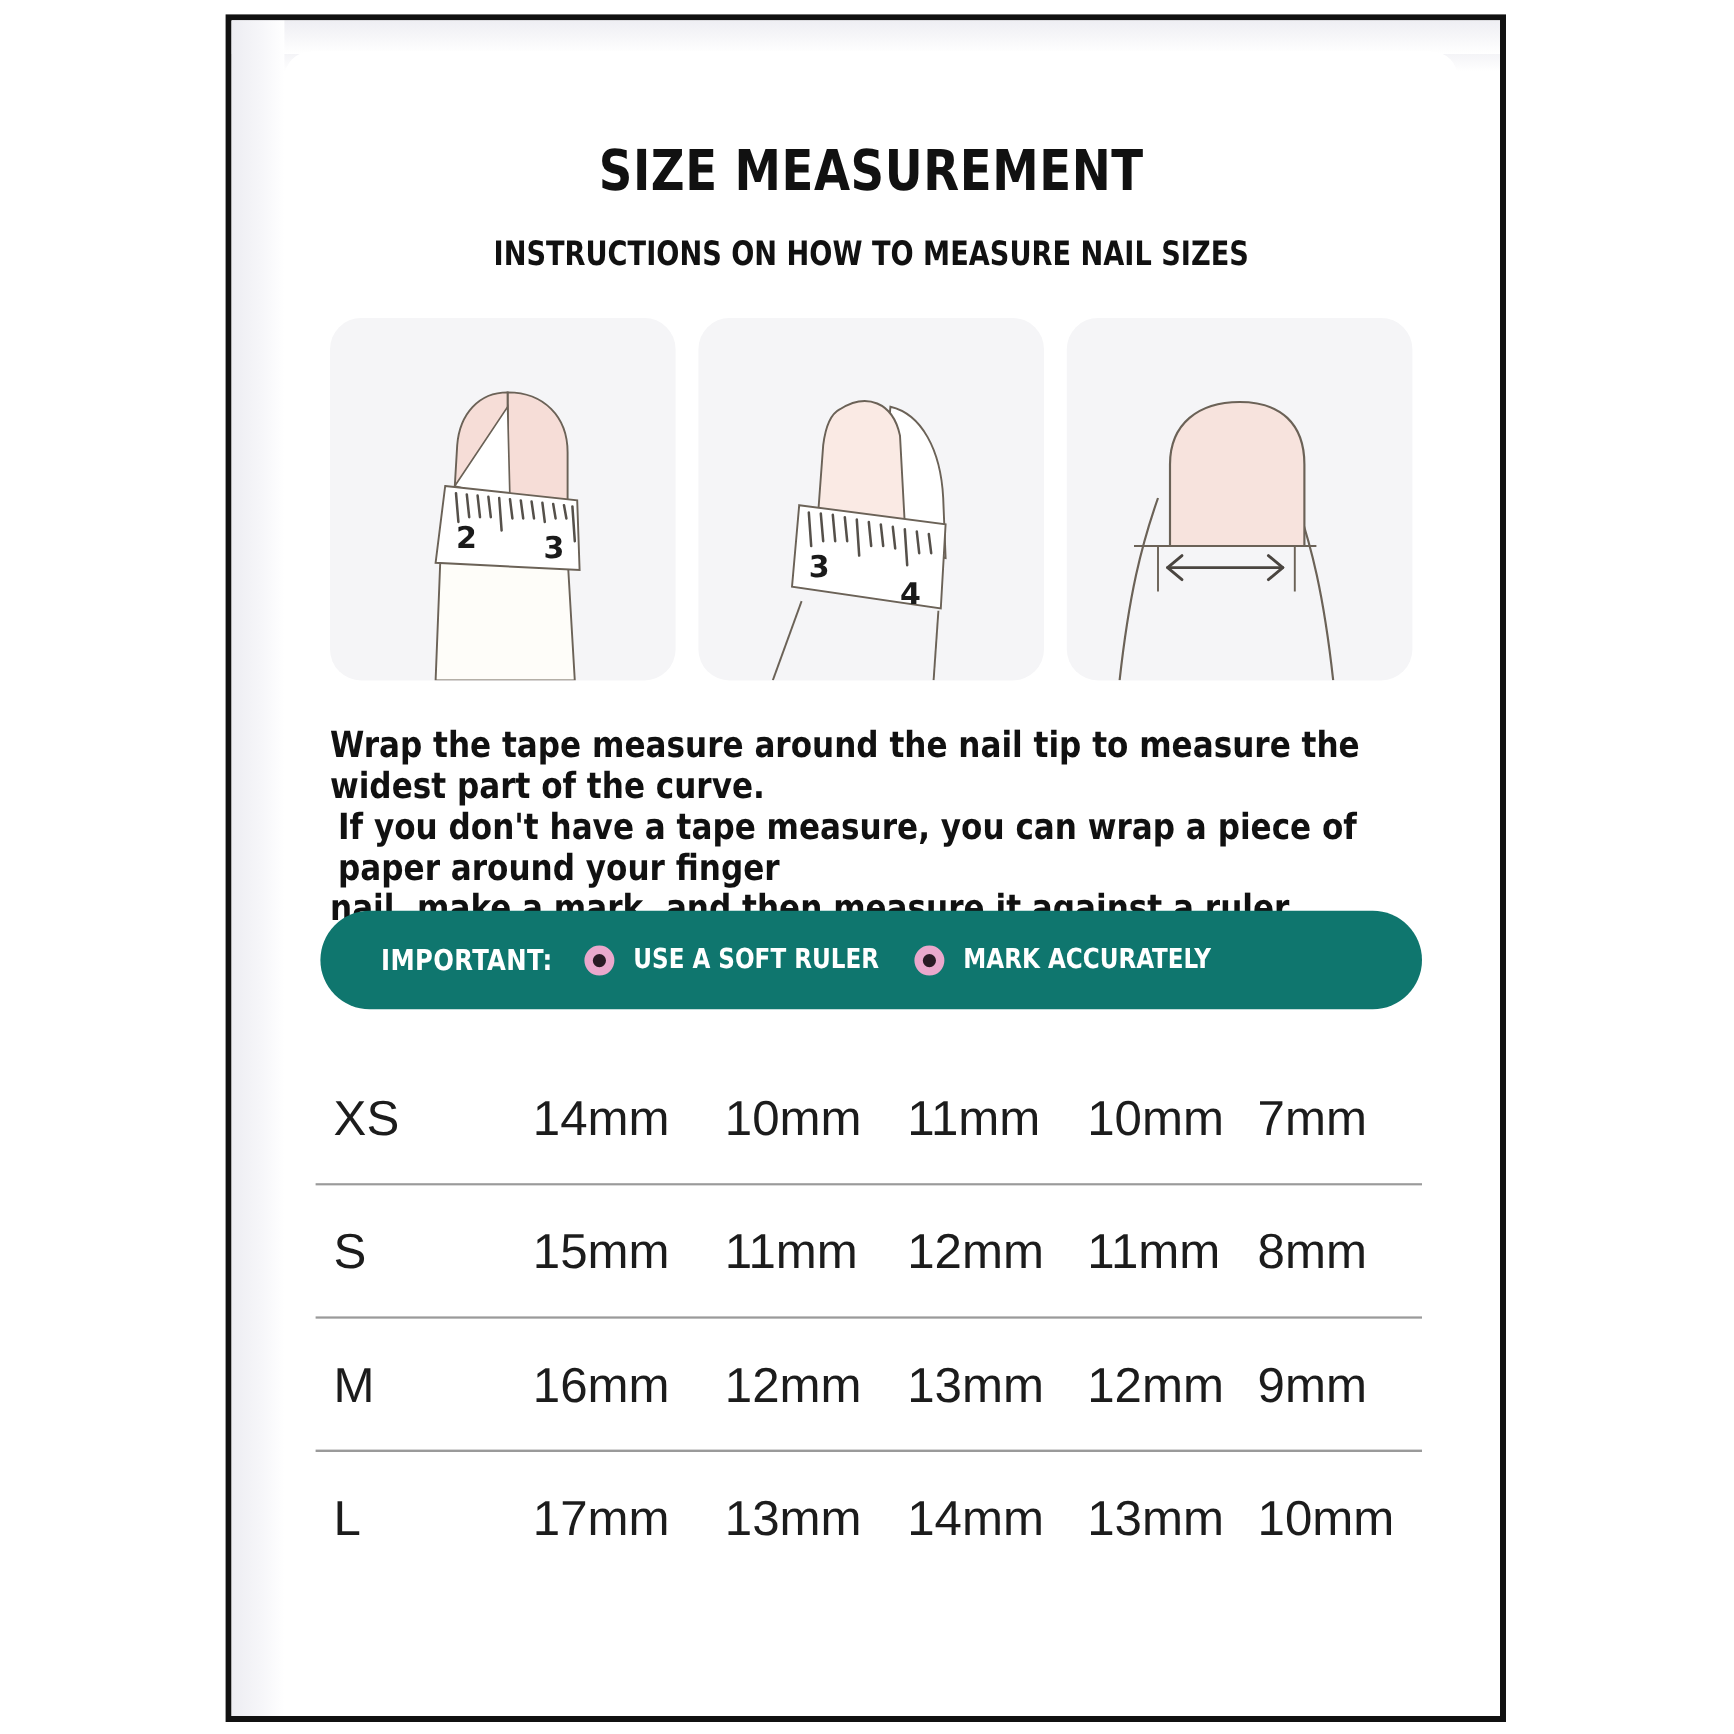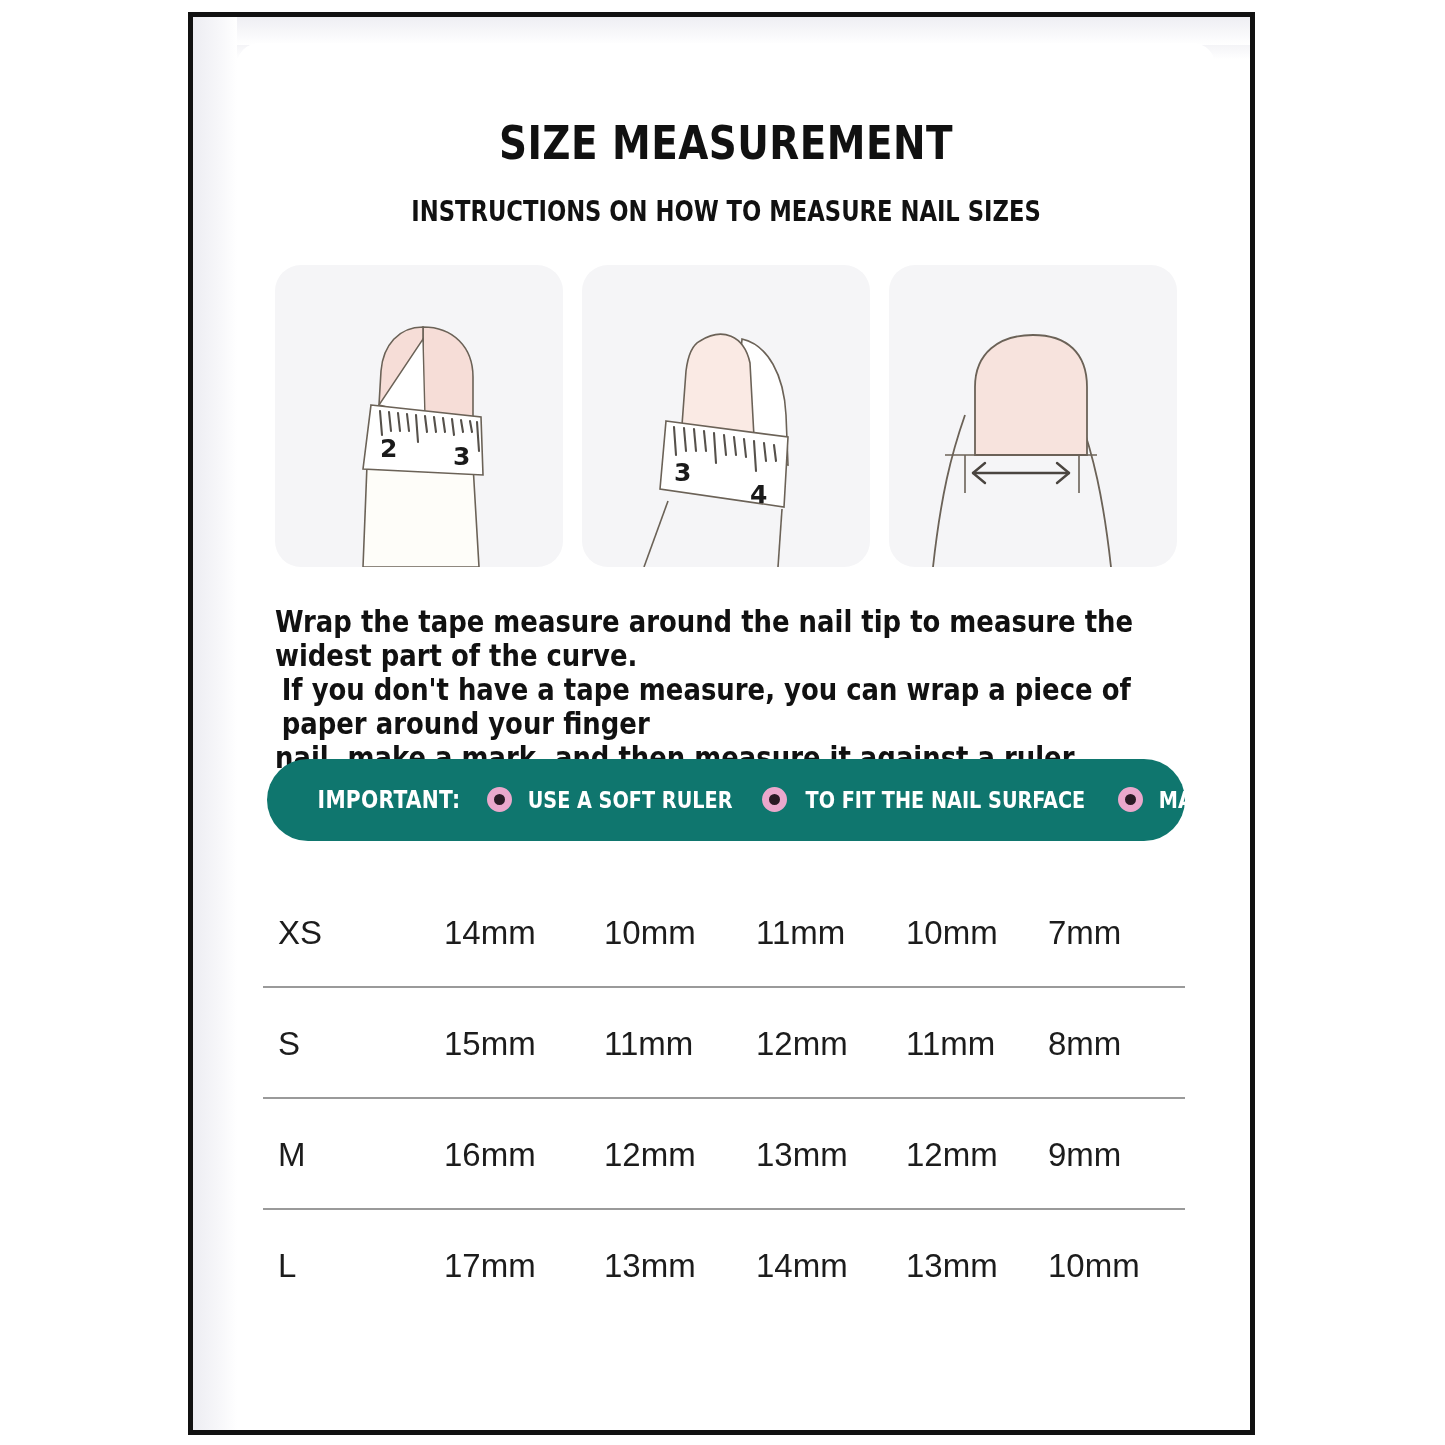--- a/index.html
+++ b/index.html
@@ -106,21 +106,21 @@
     display:flex;align-items:center;
     box-sizing:border-box;
     padding-left:46px;
   }
   .banner-label{
     font-family:"Liberation Sans Narrow","DejaVu Sans Condensed","Liberation Sans",sans-serif;
     font-weight:bold;font-size:24px;color:#ffffff;letter-spacing:.3px;
     transform:scaleX(.94);white-space:nowrap;
   }
   .banner-item{
-    display:flex;margin-left:22px;white-space:nowrap;
+    display:flex;align-items:center;margin-left:22px;white-space:nowrap;
   }
   .banner-item .dot{
     width:25px;height:25px;border-radius:50%;
     border:7px solid #eaa8cc;
     background:#2a1a24;
     box-sizing:border-box;
     margin-right:8px;
     flex:none;
   }
   .banner-item .txt{
@@ -164,21 +164,21 @@
     font-family:"Liberation Sans Narrow","DejaVu Sans Condensed","Liberation Sans",sans-serif;
     font-weight:bold;
     font-size:36px;
     color:#111111;
     transform:scaleX(.9);
     transform-origin:left center;
   }
   .trow .cell{
     font-family:"Liberation Sans","DejaVu Sans",sans-serif;
     font-weight:400;
-    font-size:33px;
+    font-size:41px;
     color:#1c1c1c;
   }
   .thead .c-thumb,.thead .c-index,.thead .c-middle,.thead .c-ring,.thead .c-pinky{
     padding-left:4px;
   }
   .trow .c-thumb,.trow .c-index,.trow .c-middle,.trow .c-ring,.trow .c-pinky{
     padding-left:7px;
   }
 </style>
 </head>
@@ -285,24 +285,20 @@
       </div>
 
       <div class="banner">
         <span class="banner-label">IMPORTANT:</span>
 
         <span class="banner-item">
           <span class="dot"></span>
           <span class="txt">USE A SOFT RULER</span>
         </span>
 
-        <span class="banner-item">
-          <span class="dot"></span>
-          <span class="txt">TO FIT THE NAIL SURFACE</span>
-        </span>
 
         <span class="banner-item">
           <span class="dot"></span>
           <span class="txt">MARK ACCURATELY</span>
         </span>
       </div>
 
     </div>
 
     <div id="size-table">

